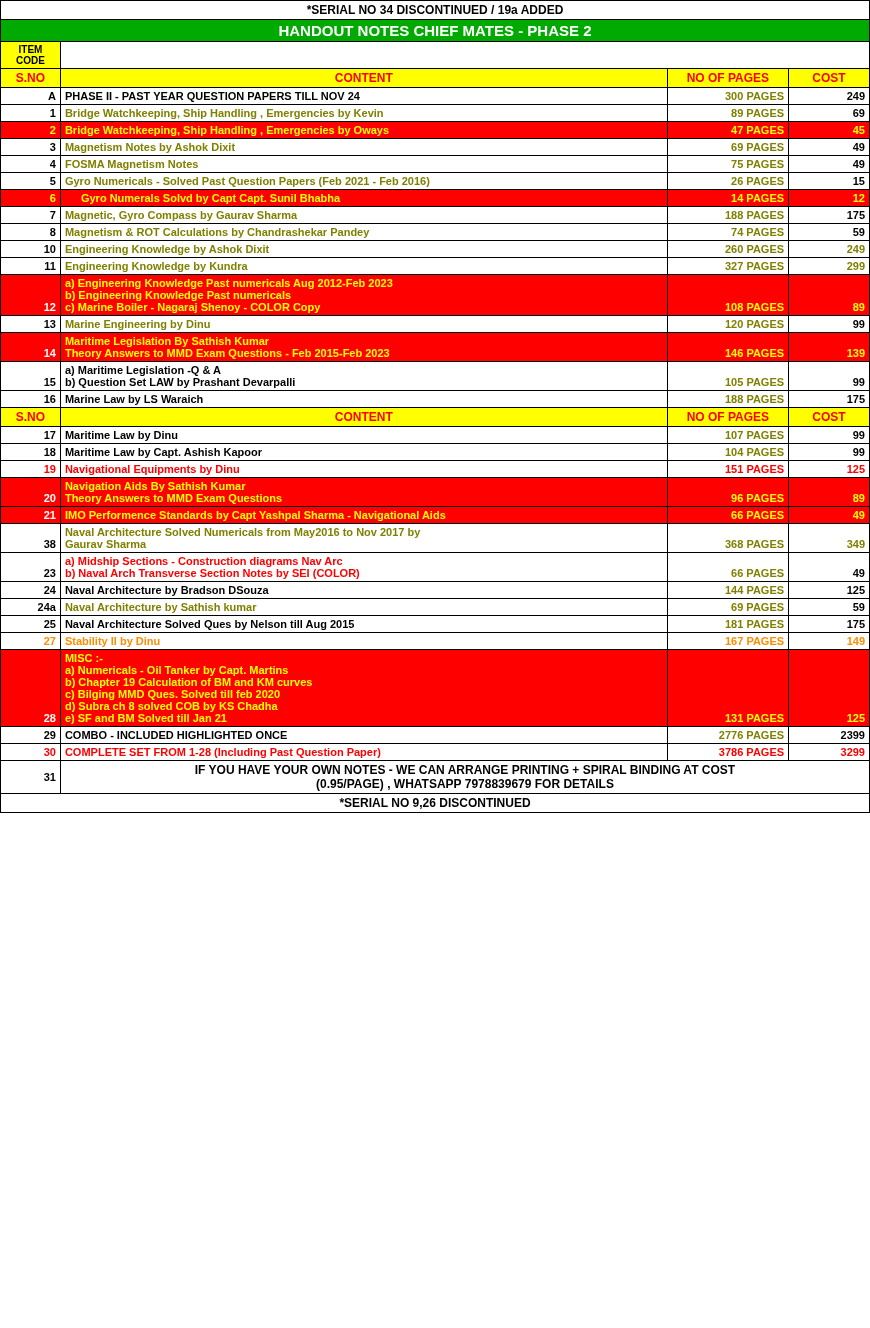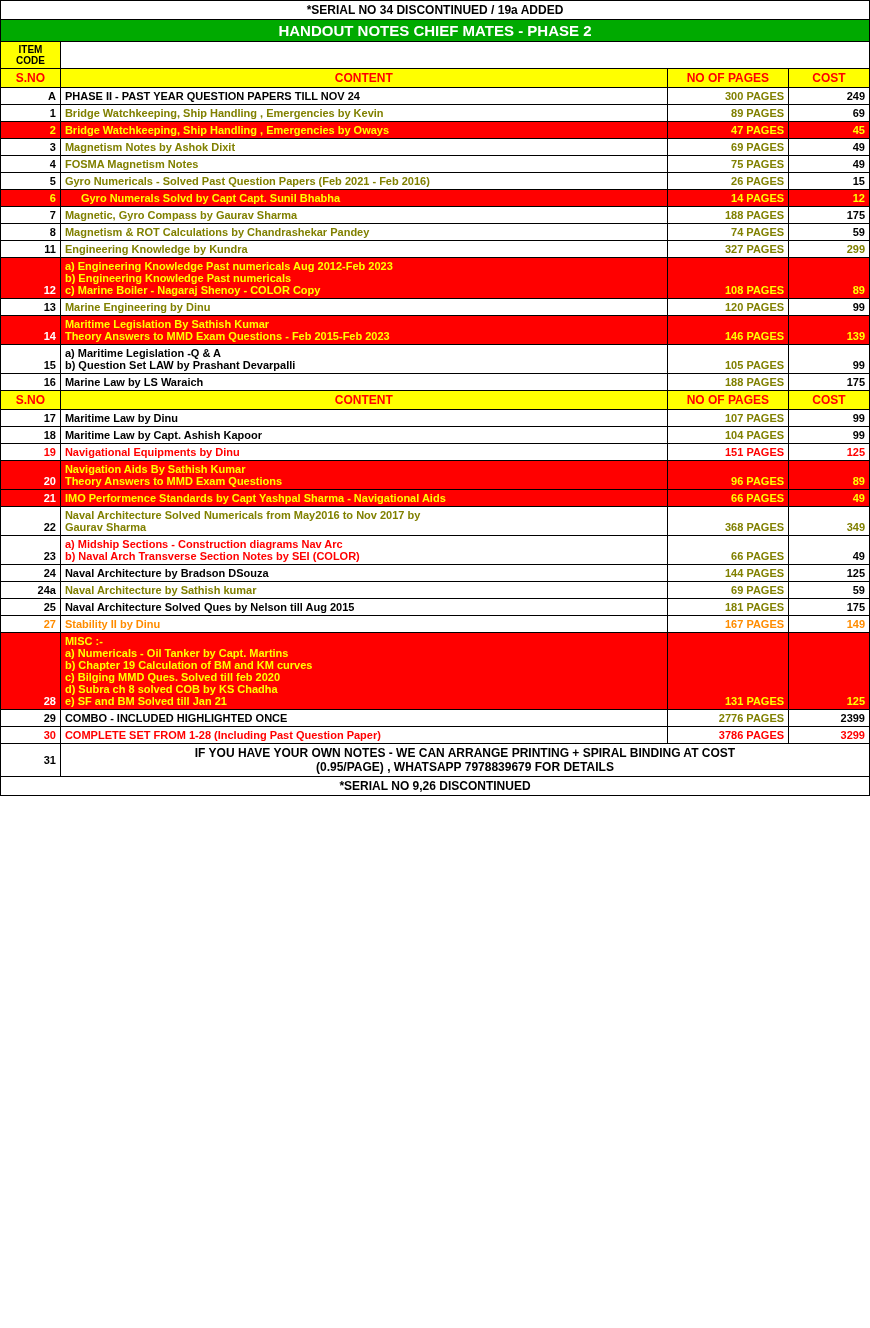--- a/index.html
+++ b/index.html
@@ -102,20 +102,26 @@
     <td class="cost-col right bold">175</td>
   </tr>
 
   <tr>
     <td class="sno-col right bold">8</td>
     <td class="content-col text-olive bold">Magnetism &amp; ROT Calculations by Chandrashekar Pandey</td>
     <td class="pages-col right bold text-olive">74 PAGES</td>
     <td class="cost-col right bold">59</td>
   </tr>
 
+  <tr>
+    <td class="sno-col right bold">10</td>
+    <td class="content-col text-olive bold">Engineering Knowledge by Ashok Dixit</td>
+    <td class="pages-col right bold text-olive">260 PAGES</td>
+    <td class="cost-col right bold text-olive">249</td>
+  </tr>
 
   <tr>
     <td class="sno-col right bold">11</td>
     <td class="content-col text-olive bold">Engineering Knowledge by Kundra</td>
     <td class="pages-col right bold text-olive">327 PAGES</td>
     <td class="cost-col right bold text-olive">299</td>
   </tr>
 
   <tr style="background:#ff0000;">
     <td class="sno-col right bold" style="color:#fff; vertical-align:bottom;">12</td>
@@ -201,21 +207,21 @@
   </tr>
 
   <tr style="background:#ff0000;">
     <td class="sno-col right bold" style="color:#fff; vertical-align:bottom;">21</td>
     <td class="content-col bold" style="color:#ffff00;">IMO Performence Standards by Capt Yashpal Sharma - Navigational Aids</td>
     <td class="pages-col right bold" style="color:#ffff00; vertical-align:bottom;">66 PAGES</td>
     <td class="cost-col right bold" style="color:#ffff00; vertical-align:bottom;">49</td>
   </tr>
 
   <tr>
-    <td class="sno-col right bold" style="vertical-align:bottom;">22</td>
+    <td class="sno-col right bold" style="vertical-align:bottom;">38</td>
     <td class="content-col text-olive bold">
       Naval Architecture Solved Numericals from May2016 to Nov 2017 by<br>
       Gaurav Sharma
     </td>
     <td class="pages-col right bold text-olive" style="vertical-align:bottom;">368 PAGES</td>
     <td class="cost-col right bold text-olive" style="vertical-align:bottom;">349</td>
   </tr>
 
   <tr>
     <td class="sno-col right bold" style="vertical-align:bottom;">23</td>

